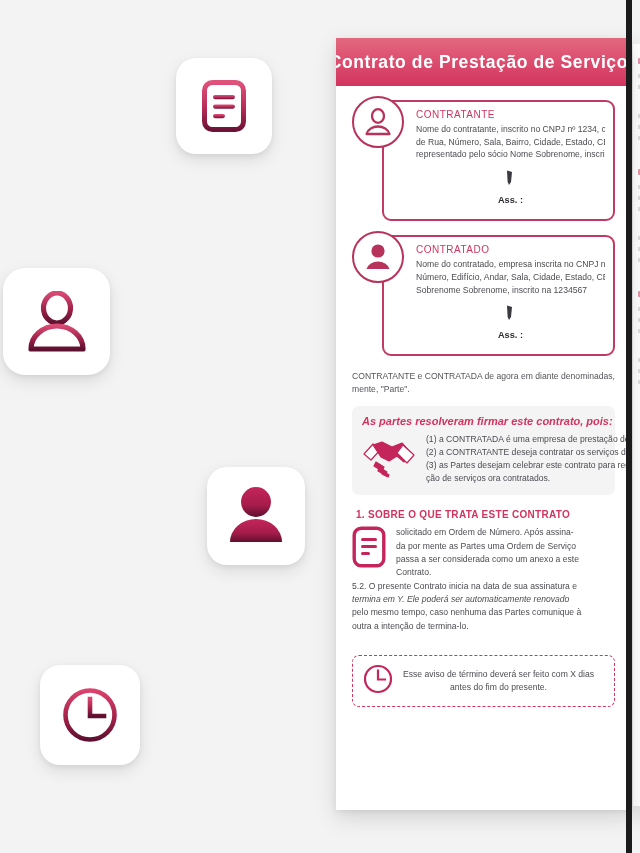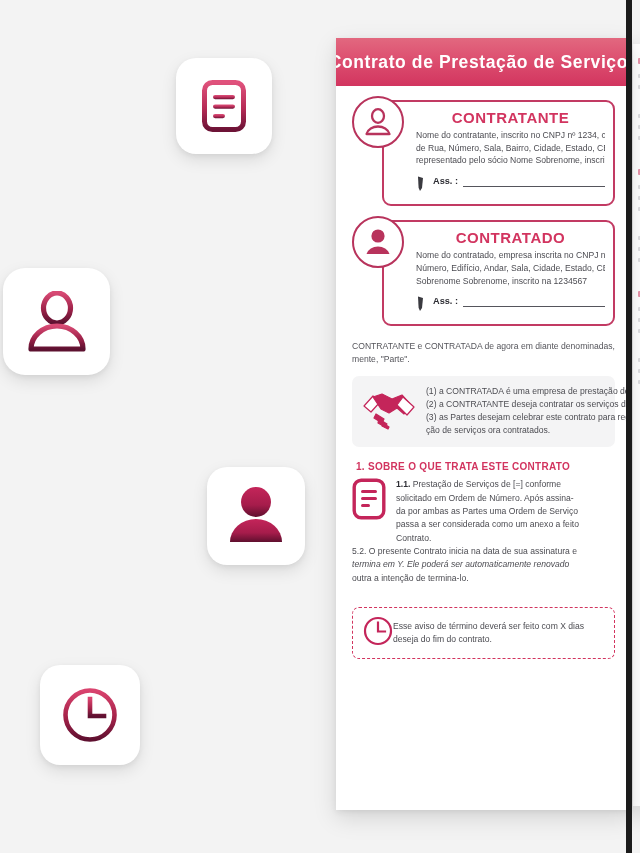--- a/index.html
+++ b/index.html
@@ -136,38 +136,38 @@
     border-radius: 50%;
     background: #ffffff;
     border: 2.4px solid #b8335c;
     display: flex;
     align-items: center;
     justify-content: center;
     z-index: 3;
   }
   .party-title {
     color: #d2345f;
-    font-size: 15px;
-    font-weight: bold;
+    font-size: 10px;
+    font-weight: normal;
     letter-spacing: .5px;
     margin-bottom: 3px;
-    text-align: center;
   }
   .party-text {
     color: #4c4c52;
     font-size: 8.6px;
     line-height: 1.48;
     white-space: nowrap;
     overflow: hidden;
   }
   .sig-row {
     display: flex;
-    align-items: flex-start;
+    align-items: center;
     gap: 5px;
     margin-top: 9px;
+    flex-direction: column;
   }
   .sig-label {
     font-size: 9.2px;
     font-weight: bold;
     color: #2d2d33;
     white-space: nowrap;
   }
   .sig-line {
     flex: 1;
     border-bottom: 1.4px solid #55555c;
@@ -245,22 +245,23 @@
     overflow: hidden;
   }
 
   
   #callout {
     border: 1.4px dashed #d2345f;
     border-radius: 7px;
     padding: 8px 10px;
     display: flex;
     align-items: center;
-    gap: 0;
+    gap: 10px;
     margin-top: 4px;
+    text-align: center;
   }
   #callout .callout-text {
     color: #4c4c52;
     font-size: 8.6px;
     line-height: 1.5;
     white-space: nowrap;
     overflow: hidden;
   }
 </style>
 </head>
@@ -417,20 +418,21 @@
           </div>
         </div>
       </div>
 
       <div class="plain-para">
         <span class="l2">CONTRATANTE e CONTRATADA de agora em diante denominadas, conjunta-</span>
         <span class="l2">mente, "Parte".</span>
       </div>
 
       <div id="recitals">
+        <div class="rec-title">As partes resolveram firmar este contrato, pois:</div>
         <div class="rec-row">
           <span>
             <svg width="54" height="42" viewBox="0 0 54 42">
               <g fill="#c4255a" stroke="#c4255a" stroke-width="1.2" stroke-linejoin="round">
                 <path d="M2 18 L11 8 L18 14 L9 24 Z" fill="#ffffff"></path>
                 <path d="M11 9 L20 6 L30 11 L40 7 L49 17 L42 26 L35 20 L27 25 L19 21 Z"></path>
                 <path d="M41 9 L52 19 L45 27 L35 17 Z" fill="#ffffff"></path>
                 <path d="M14 26 L22 31 L20 35 L12 30 Z"></path>
                 <path d="M17 31 L25 36 L23 39 L16 35 Z"></path>
                 <path d="M21 35 L27 39 L26 41 L20 38 Z"></path>
@@ -450,47 +452,44 @@
       <div class="sec-body-row">
         <span>
           <svg width="34" height="42" viewBox="0 0 34 42">
             <rect x="2.2" y="2.2" width="29.6" height="37.6" rx="7" ry="7" fill="none" stroke="#c4255a" stroke-width="3.4"></rect>
             <rect x="9" y="12" width="16" height="3" rx="1.5" fill="#c4255a"></rect>
             <rect x="9" y="19" width="16" height="3" rx="1.5" fill="#c4255a"></rect>
             <rect x="9" y="26" width="9" height="3" rx="1.5" fill="#c4255a"></rect>
           </svg>
         </span>
         <div>
-          <div class="sec-text">
-            <b>1.1.</b>
-            <span>Prestação de Serviços de [=] conforme</span>
-          </div>
           <div class="sec-text">solicitado em Ordem de Número. Após assina-</div>
-          <div class="sec-text">da por ambas as Partes uma Ordem de Serviço</div>
-          <div class="sec-text">passa a ser considerada como um anexo a feito</div>
+          <div class="sec-text">da por mente as Partes uma Ordem de Serviço</div>
+          <div class="sec-text">passa a ser considerada como um anexo a este</div>
           <div class="sec-text">Contrato.</div>
         </div>
       </div>
 
       <div>
         <div class="sec-plain" style="margin-bottom:0;">5.2. O presente Contrato inicia na data de sua assinatura e</div>
         <div class="sec-plain" style="margin-bottom:0;font-style:italic;">termina em Y. Ele poderá ser automaticamente renovado</div>
+        <div class="sec-plain" style="margin-bottom:0;">pelo mesmo tempo, caso nenhuma das Partes comunique à</div>
         <div class="sec-plain">outra a intenção de termina-lo.</div>
       </div>
 
       <div id="callout">
         <span>
           <svg width="30" height="30" viewBox="0 0 30 30">
             <circle cx="15" cy="15" r="13" fill="none" stroke="#c4255a" stroke-width="2.2"></circle>
             <path d="M15 6.5 L15 15.5 L22 15.5" fill="none" stroke="#c4255a" stroke-width="2.2" stroke-linecap="square"></path>
           </svg>
         </span>
         <div>
           <div class="callout-text">Esse aviso de término deverá ser feito com X dias</div>
-          <div class="callout-text">deseja do fim do contrato.</div>
+          <div class="callout-text">antes do fim do presente.</div>
         </div>
       </div>
 
     </div>
   </div>
 
   <div id="page-divider"></div>
 
 </div>
 

